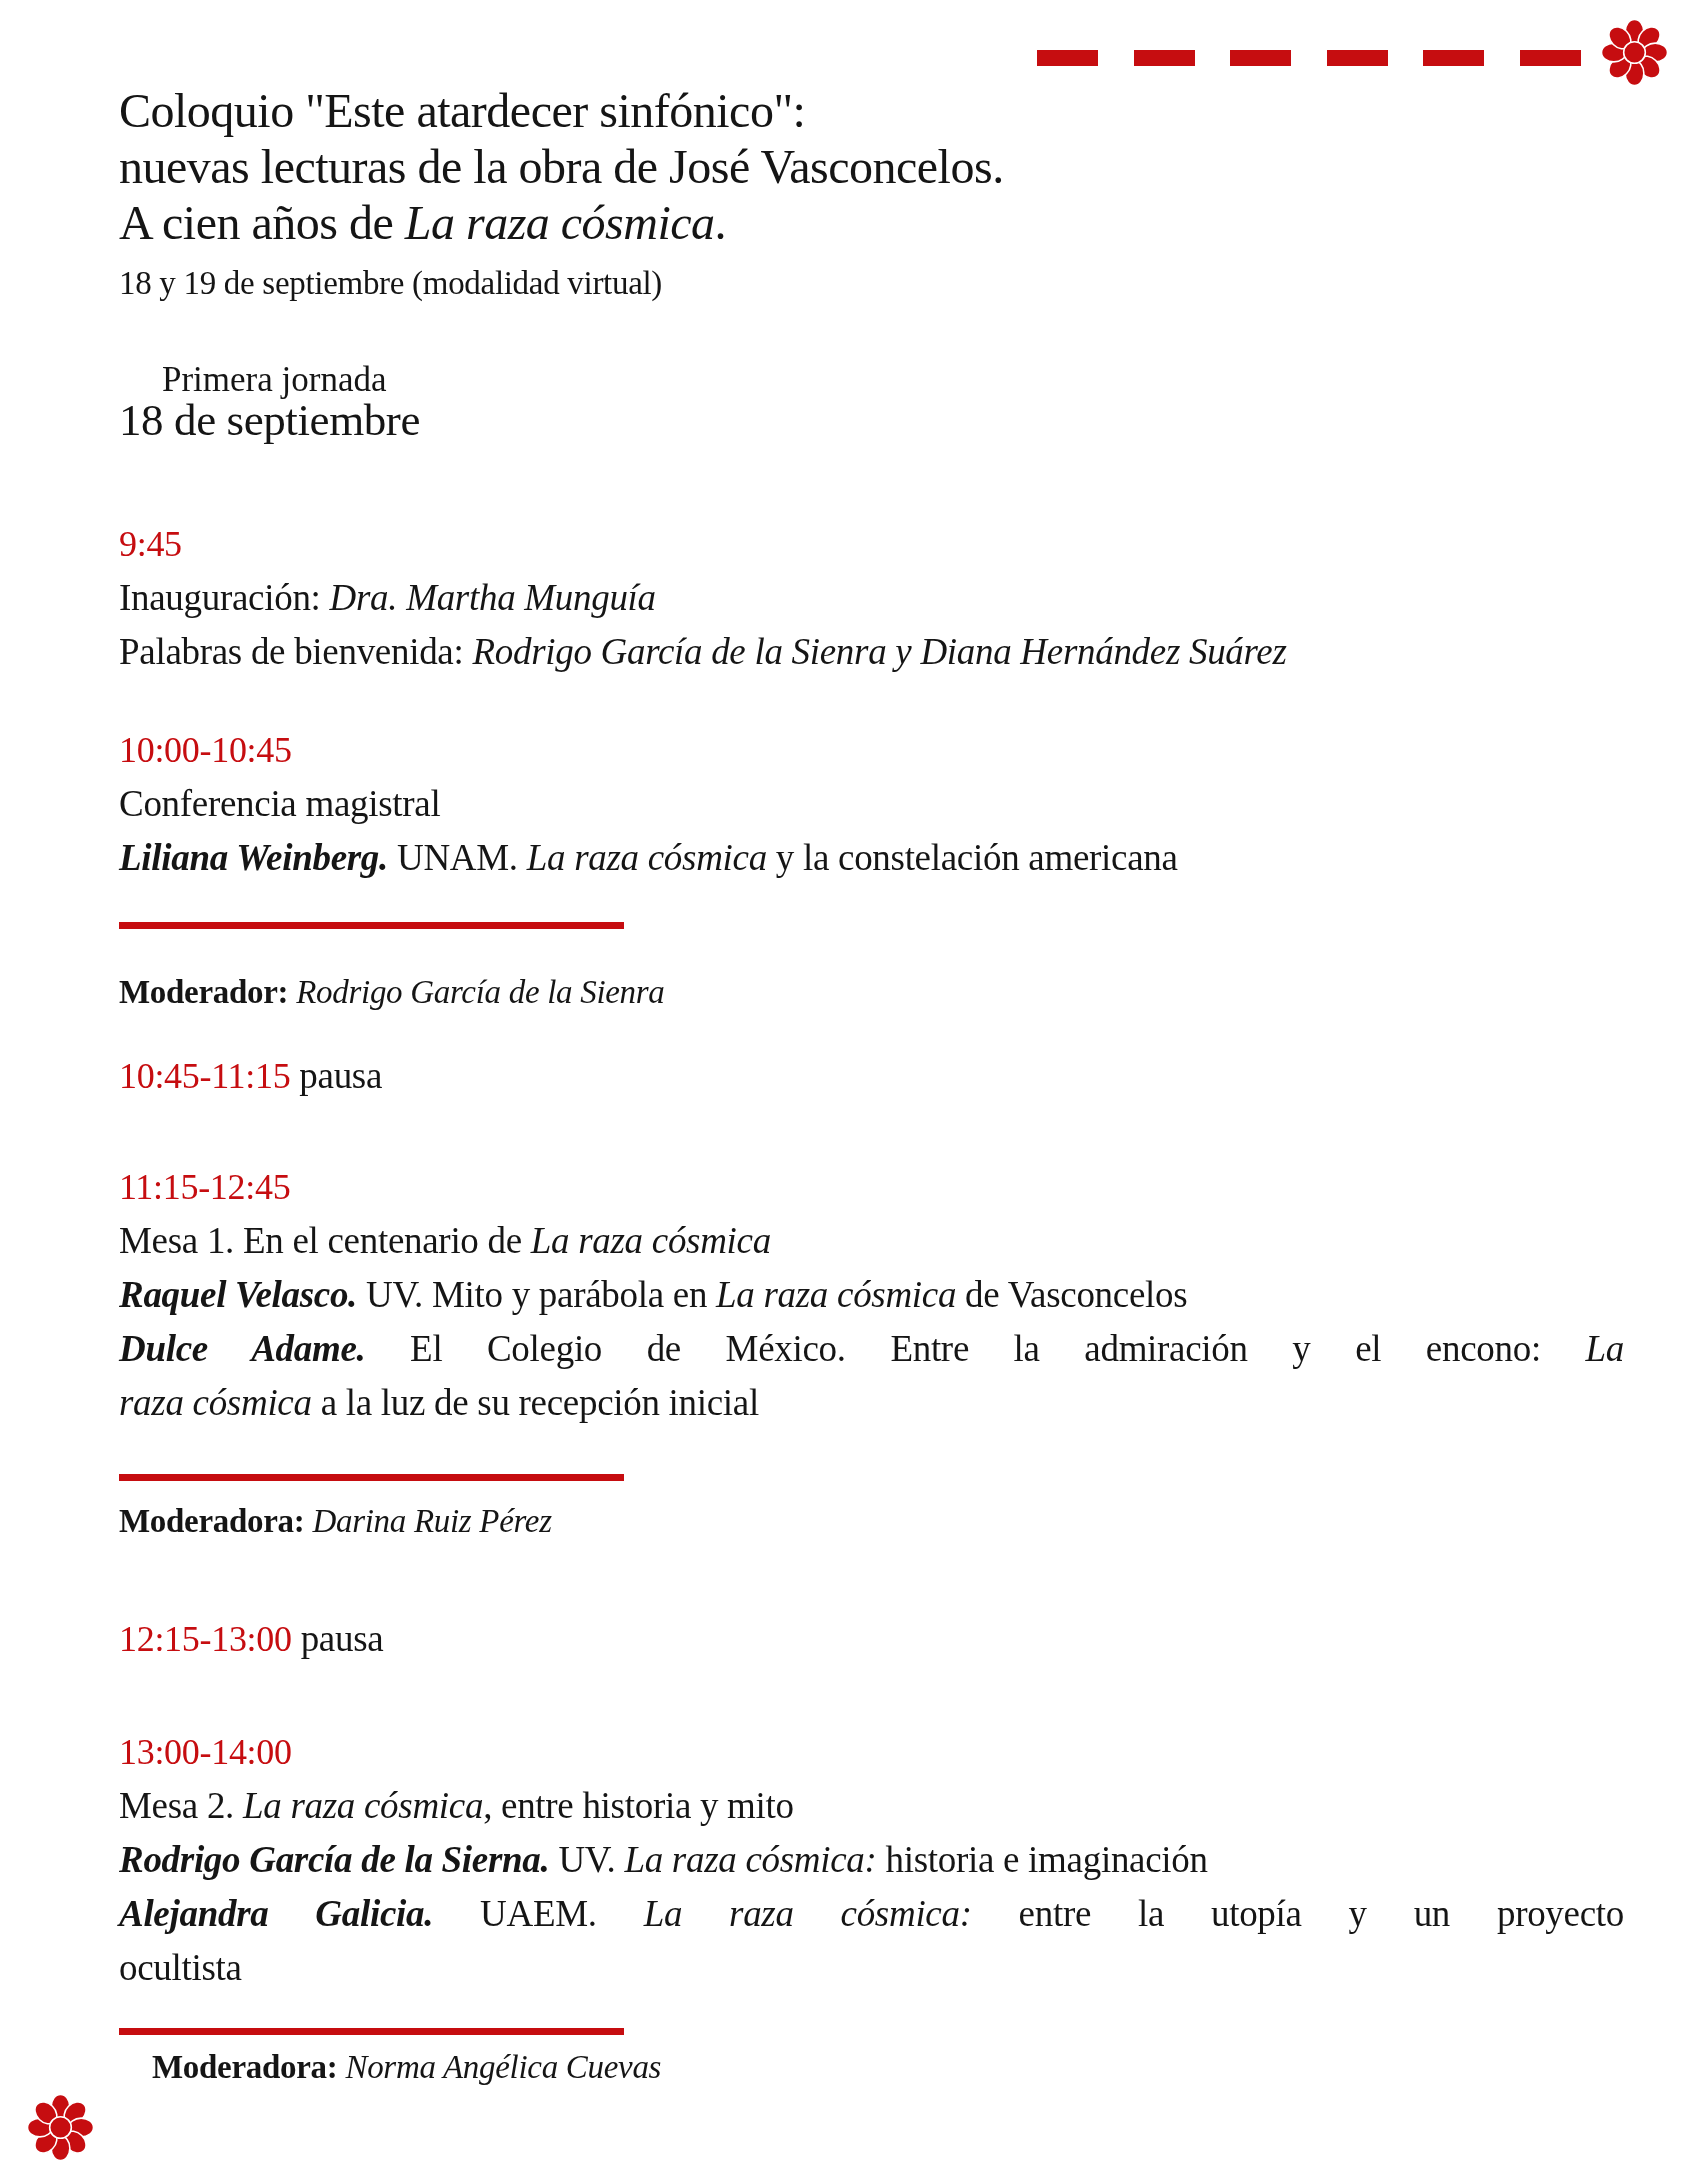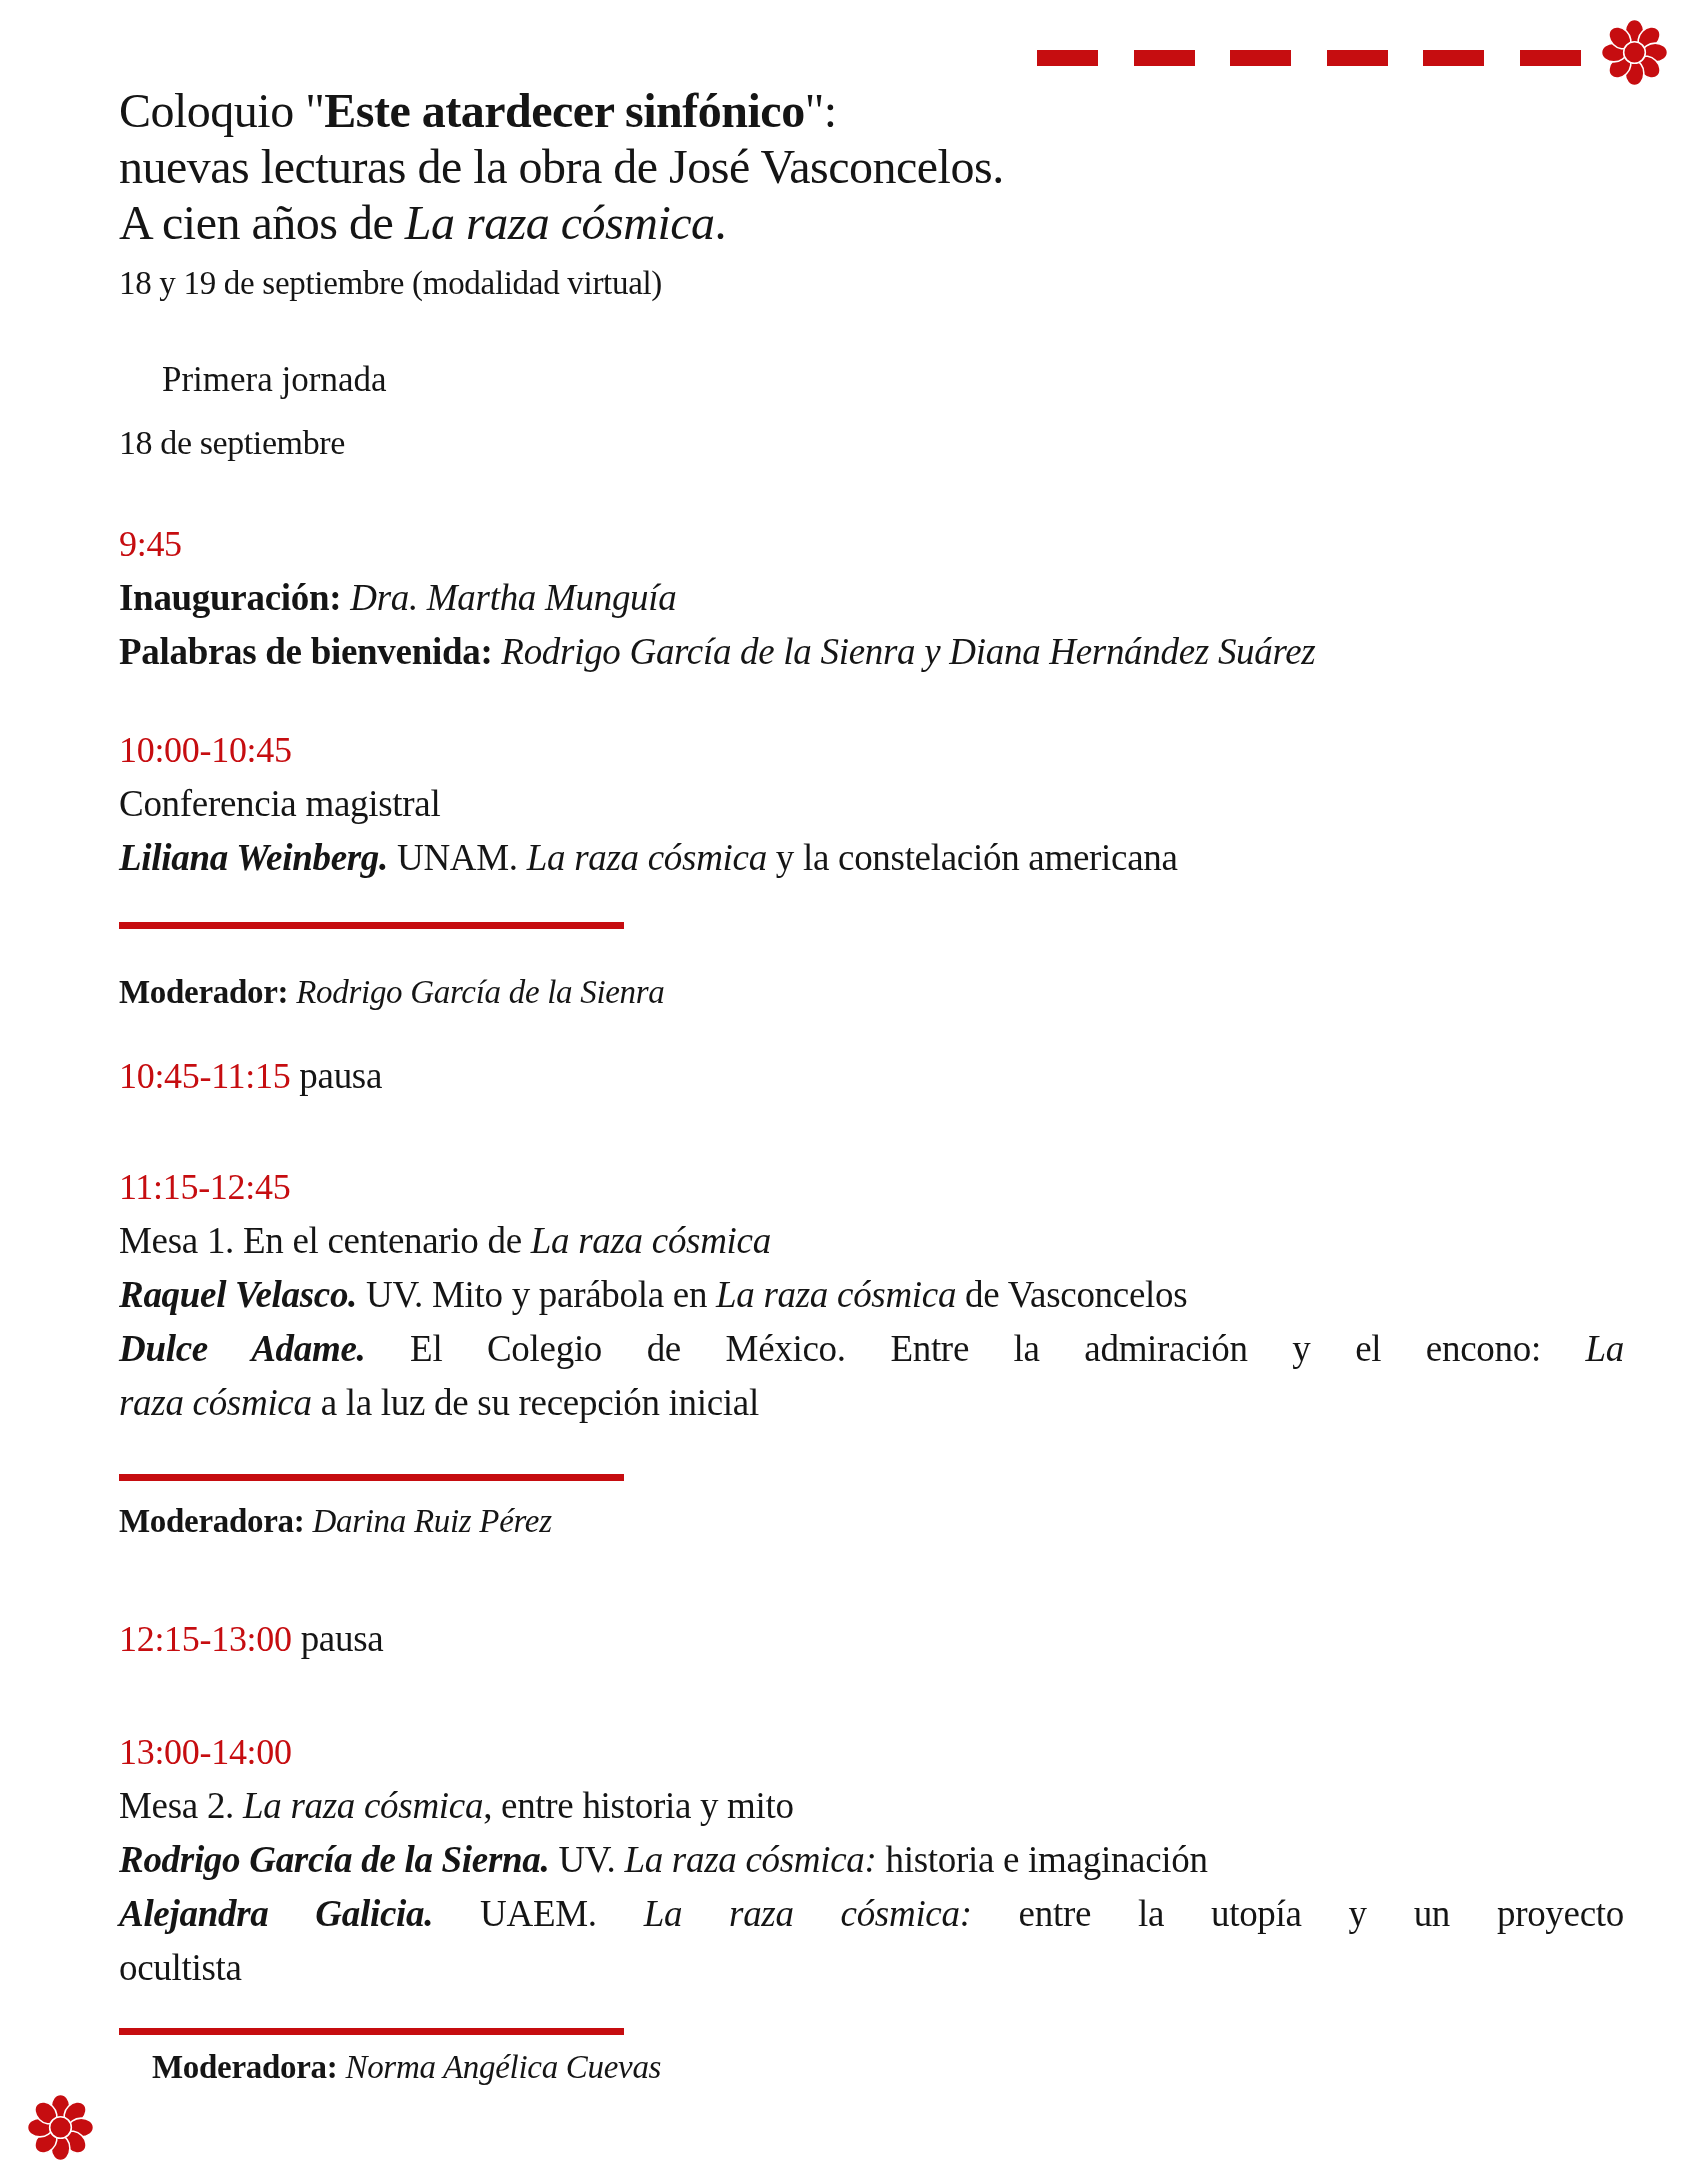--- a/index.html
+++ b/index.html
@@ -27,31 +27,31 @@
 
   
   .title{
     left:119px;top:83px;width:1465px;
     font-size:48px;line-height:56px;
     letter-spacing:-0.5px;font-weight:400;
   }
   .subtitle{left:119px;top:263px;font-size:33px;line-height:40px;letter-spacing:-0.3px;}
 
   .jornada-label{left:162px;top:362px;font-size:35px;line-height:36px;}
-  .jornada-date{left:119px;top:419px;font-size:34px;line-height:48px;letter-spacing:-0.4px;}
+  .jornada-date{left:119px;top:396px;font-size:45px;line-height:48px;letter-spacing:-0.4px;}
 
   
   .entry{
     left:119px;width:1505px;
     font-size:37px;line-height:54px;
     letter-spacing:-0.3px;
   }
   .time{color:#c60d10;font-weight:400;font-size:36px;}
   .seg-r{font-weight:400;font-style:normal;}
-  .seg-b{font-weight:700;}
+  .seg-b{font-weight:400;}
   .seg-i{font-style:italic;}
   .seg-bi{font-weight:700;font-style:italic;}
   .line-just{text-align:justify;text-align-last:justify;}
 
   #entry-1{top:517px;}
   #entry-2{top:723px;}
   #entry-3{top:1049px;}
   #entry-4{top:1160px;}
   #entry-5{top:1612px;}
   #entry-6{top:1725px;}

